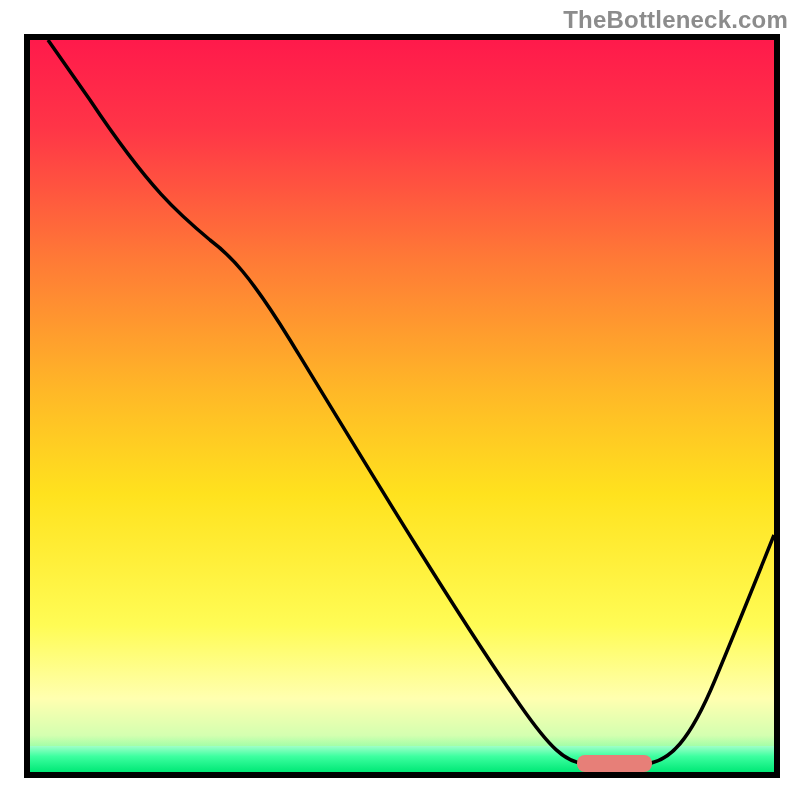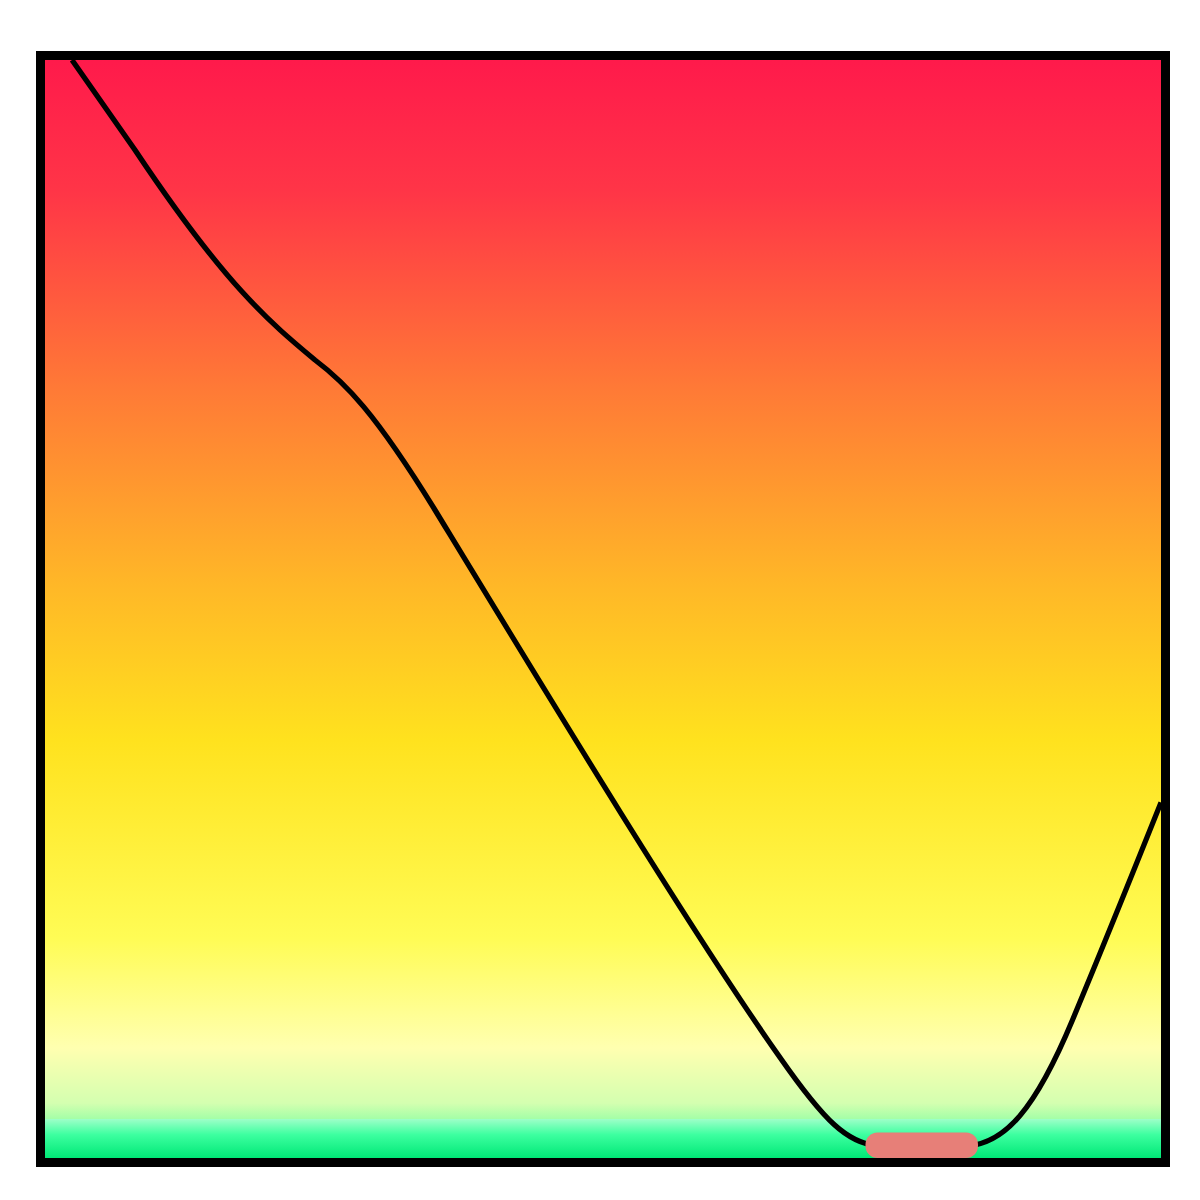--- a/index.html
+++ b/index.html
@@ -49,20 +49,21 @@
     top: 0;
     width: 100%;
     height: 100%;
     display: block;
   }
 </style>
 </head>
 <body>
 <div class="container">
 
+  <div class="watermark">TheBottleneck.com</div>
 
   <div class="plot-outer">
     <div class="plot-inner">
 
       <svg class="gradient-svg" viewBox="0 0 744 732" preserveAspectRatio="none">
         <defs>
           <linearGradient id="bg-grad" x1="0" y1="0" x2="0" y2="1">
             <stop offset="0%" stop-color="#ff1a4b"></stop>
             <stop offset="12%" stop-color="#ff3547"></stop>
             <stop offset="30%" stop-color="#ff7a36"></stop>

